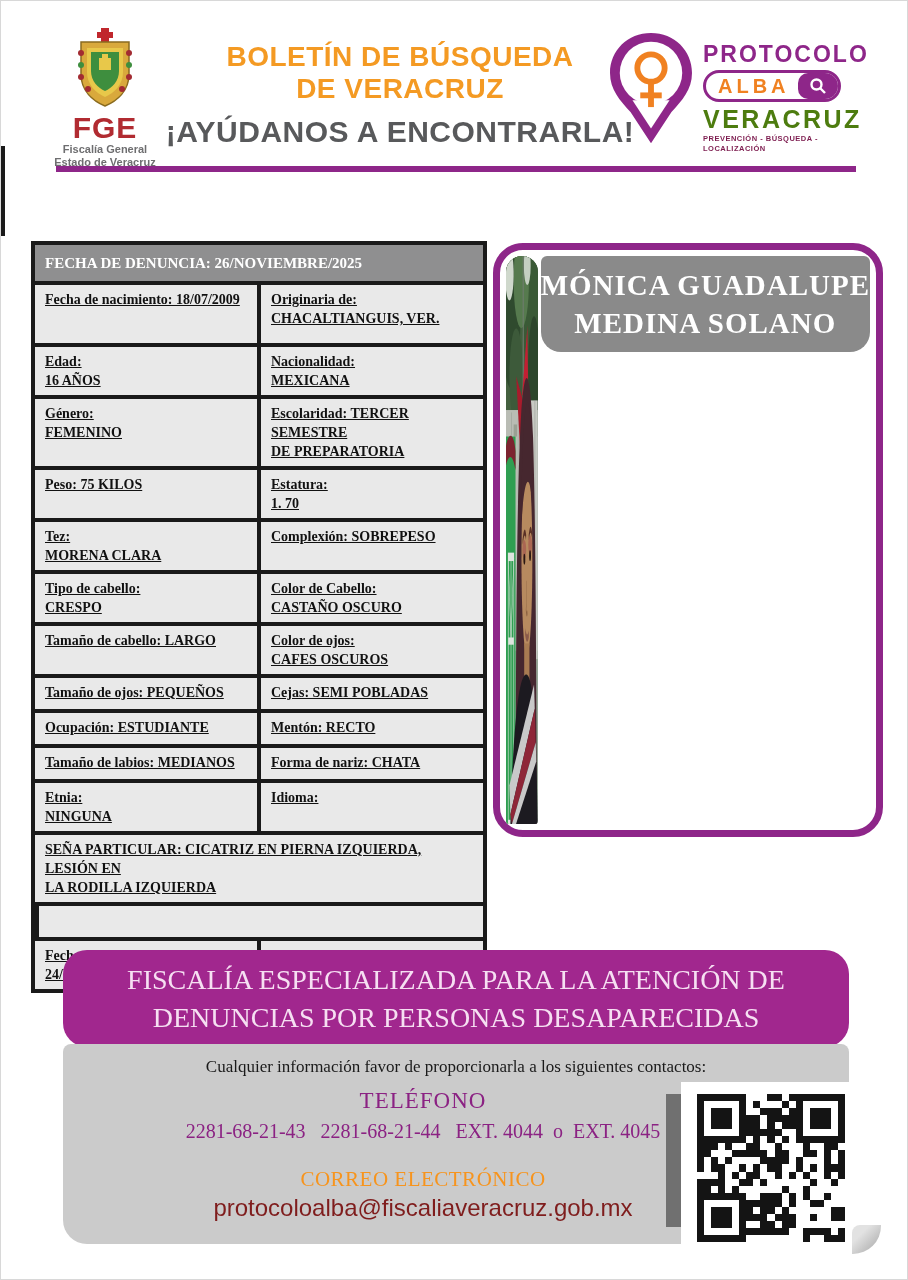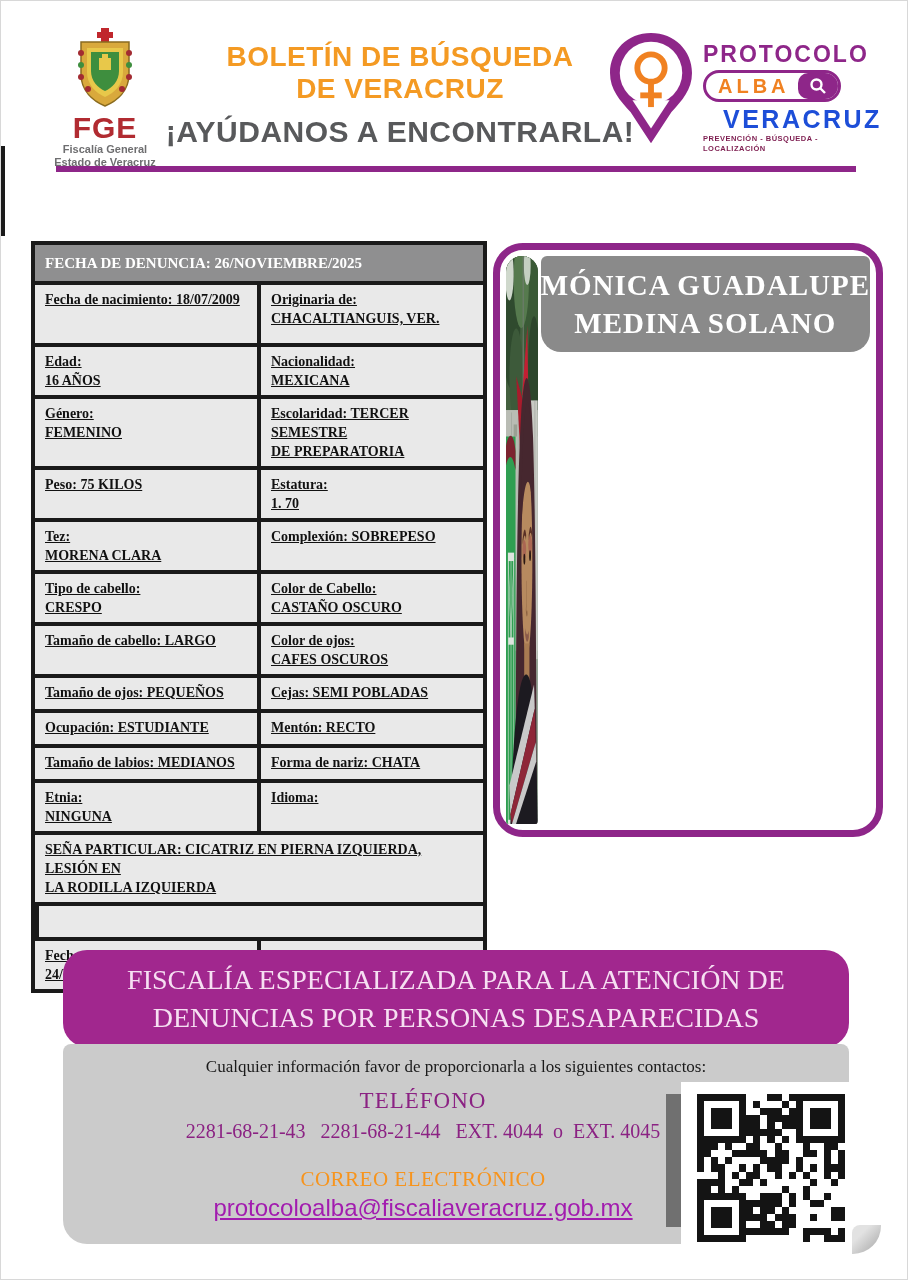--- a/index.html
+++ b/index.html
@@ -15,21 +15,21 @@
   .titles{position:absolute;left:158px;top:40px;width:482px;text-align:center;}
   .title-orange{font:800 28px/32px "Liberation Sans",sans-serif;color:#F49A23;letter-spacing:.5px;}
   .subtitle{margin-top:11px;font:800 30px/32px "Liberation Sans",sans-serif;color:#58595B;letter-spacing:.5px;}
   .alba{position:absolute;left:600px;top:28px;width:266px;display:flex;align-items:flex-start;}
   .alba-pin{flex:0 0 auto;}
   .alba-text{margin-left:2px;margin-top:12px;}
   .alba-protocolo{font:bold 23px/26px "Liberation Sans",sans-serif;color:#8E2689;letter-spacing:2px;}
   .alba-pill{display:inline-flex;align-items:stretch;border:3px solid #8E2689;border-radius:16px;margin:3px 0;overflow:hidden;}
   .alba-word{font:800 20px/26px "Liberation Sans",sans-serif;color:#F08121;letter-spacing:4px;padding:0 8px 0 12px;}
   .alba-mag{background:#8E2689;border-radius:10px;width:40px;display:flex;align-items:center;justify-content:center;}
-  .alba-veracruz{font:bold 25px/28px "Liberation Sans",sans-serif;color:#1d4ed8;letter-spacing:2.5px;margin-left:20px;}
+  .alba-veracruz{font:bold 25px/28px "Liberation Sans",sans-serif;color:#4d7c0f;letter-spacing:2.5px;}
   .alba-tagline{font:bold 7.5px/10px "Liberation Sans",sans-serif;color:#7D1C4F;letter-spacing:.5px;margin-top:1px;}
   .divider{position:absolute;left:55px;top:165px;width:800px;height:6px;background:#8E2689;}
   .left-mark{position:absolute;left:0;top:145px;width:4px;height:90px;background:#1a1a1a;}
 
   
   .ptable{position:absolute;left:30px;top:240px;width:456px;border:4px solid #1a1a1a;box-sizing:border-box;}
   .thead{background:#8F8F90;color:#fff;font:bold 15px/20px "Liberation Serif",serif;
          padding:8px 10px;min-height:36px;box-sizing:border-box;}
   .trow{display:flex;border-top:4px solid #1a1a1a;background:#E9E9E9;}
   .cell{font:bold 14px/19px "Liberation Serif",serif;color:#111;padding:5px 10px;
@@ -58,21 +58,21 @@
          border-radius:8px 8px 24px 24px;}
   .p-intro{position:absolute;left:0;right:0;top:12px;text-align:center;
            font:normal 17px/22px "Liberation Serif",serif;color:#1a1a1a;}
   .p-tel-label{position:absolute;left:40px;top:44px;width:640px;text-align:center;
            font:normal 23px/26px "Liberation Serif",serif;color:#8B2283;letter-spacing:1px;}
   .p-tel-nums{position:absolute;left:40px;top:74px;width:640px;text-align:center;
            font:normal 20px/26px "Liberation Serif",serif;color:#8B2283;white-space:pre;}
   .p-mail-label{position:absolute;left:40px;top:122px;width:640px;text-align:center;
            font:normal 21px/26px "Liberation Serif",serif;color:#F7941D;letter-spacing:.5px;}
   .p-mail{position:absolute;left:40px;top:150px;width:640px;text-align:center;
-           font:normal 24px/28px "Liberation Sans",sans-serif;color:#a21caf;cursor:pointer;text-decoration:underline;}
+           font:normal 24px/28px "Liberation Sans",sans-serif;color:#7f1d1d;cursor:pointer;}
 
   .qr-shadow{position:absolute;left:665px;top:1093px;width:15px;height:133px;background:#707070;}
   .qr-card{position:absolute;left:680px;top:1081px;width:200px;height:172px;background:#fff;
            border-bottom-right-radius:28px;overflow:hidden;}
   .qr-grid{position:absolute;left:16px;top:12px;width:148px;height:148px;display:grid;
            grid-template-columns:repeat(21,1fr);grid-template-rows:repeat(21,1fr);}
   .qr-grid div{background:transparent;}
   .qr-grid div.on{background:#141414;}
   .qr-fold{position:absolute;right:-1px;bottom:-1px;width:30px;height:30px;
            background:linear-gradient(135deg,#e2e2e2 30%,#9f9f9f);border-top-left-radius:8px;

